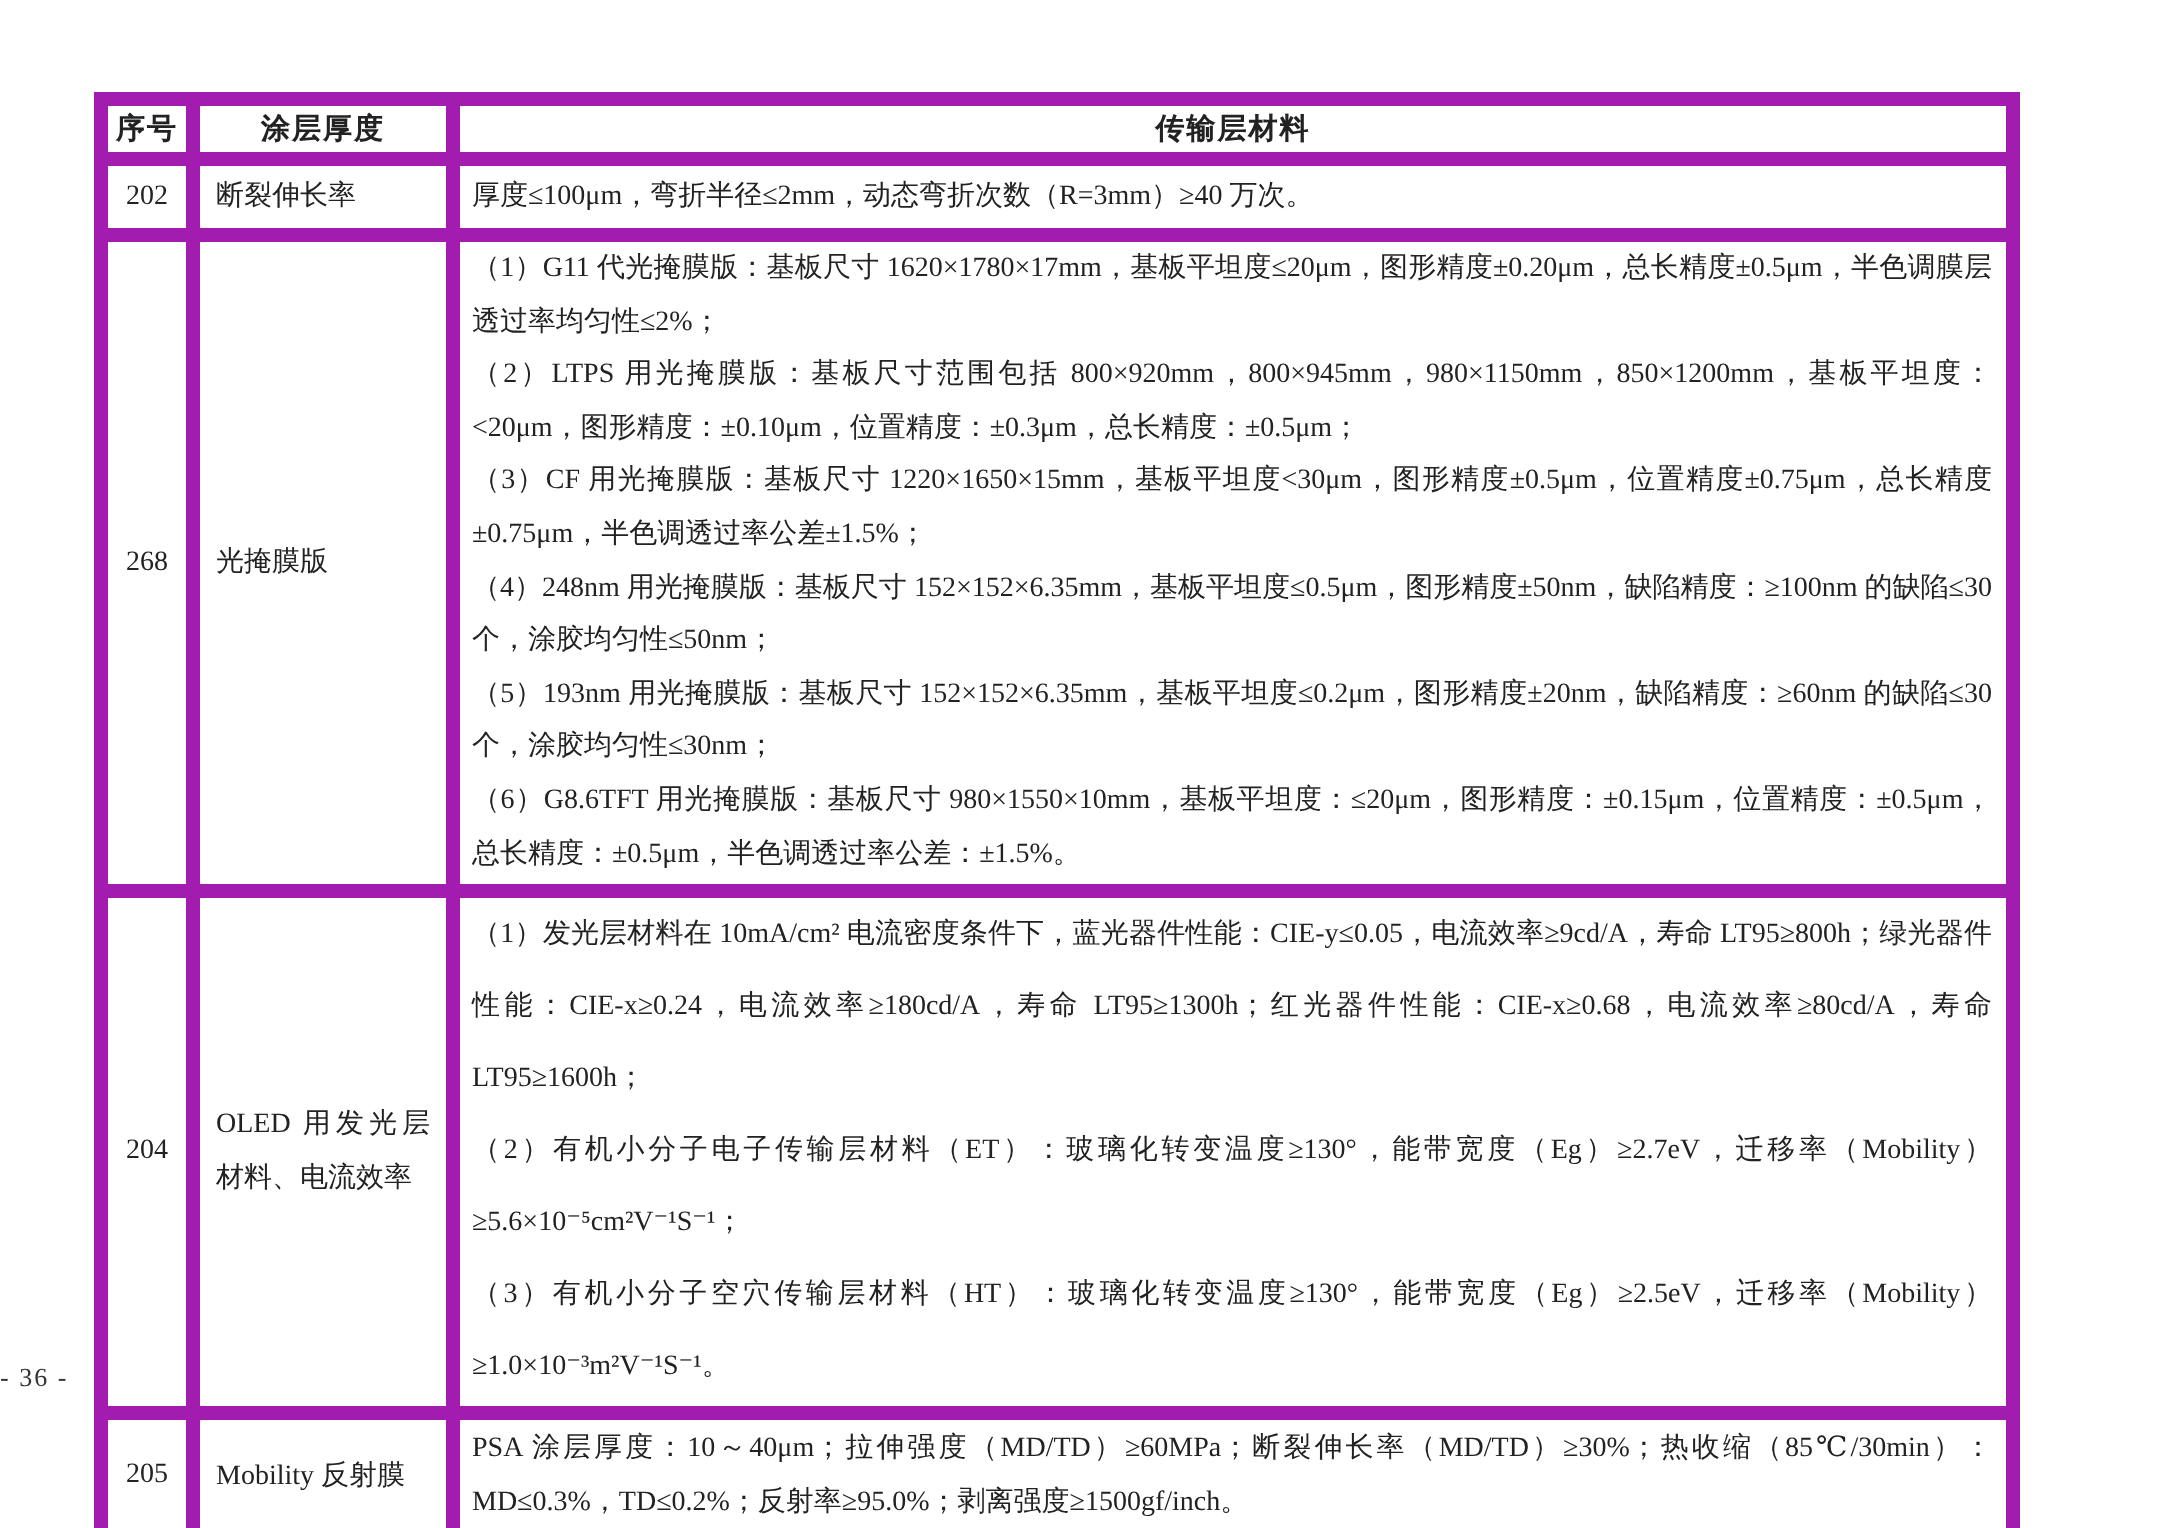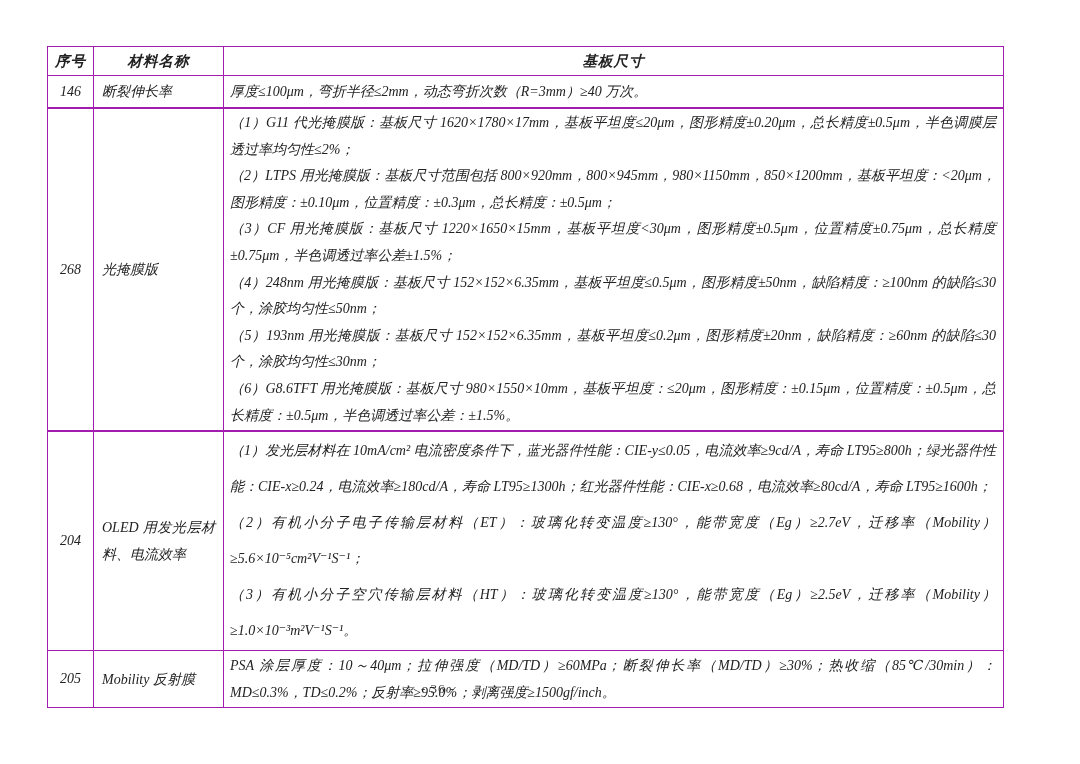--- a/index.html
+++ b/index.html
@@ -22,24 +22,23 @@
     top: 46px;
     width: 956px;
     border-collapse: collapse;
     table-layout: fixed;
   }
   table.materials col.c-no { width: 46px; }
   table.materials col.c-mat { width: 130px; }
   table.materials col.c-req { width: 780px; }
   table.materials th,
   table.materials td {
-    border: 1px solid #a21caf;
+    border: 7px solid #a21caf;
     vertical-align: middle;
     box-sizing: border-box;
-    font-style: italic;
   }
   tr.header-row { height: 29px; }
   tr.header-row th {
     font-size: 14.5px;
     font-weight: bold;
     text-align: center;
     padding: 2px 0;
     letter-spacing: 1px;
   }
   td.cell-no {
@@ -71,46 +70,45 @@
   tr.row-2 { height: 182px; }
   tr.row-2 td.cell-req p { line-height: 36px; }
   tr.row-3 { height: 57px; }
   tr.row-3 td.cell-req p { line-height: 27px; }
   tr.row-0 td, tr.row-1 td { border-bottom-width: 2px; }
   .page-number {
     position: absolute;
     left: 0;
     top: 681px;
     width: 876px;
-    text-align: center;
     font-size: 13px;
     color: #333333;
     letter-spacing: 1px;
   }
 </style>
 </head>
 <body>
 
 <div class="page">
   <table class="materials">
     <colgroup>
       <col class="c-no">
       <col class="c-mat">
       <col class="c-req">
     </colgroup>
     <thead>
       <tr class="header-row">
         <th>序号</th>
-        <th>材料名称</th>
-        <th>基板尺寸</th>
+        <th>涂层厚度</th>
+        <th>传输层材料</th>
       </tr>
     </thead>
     <tbody>
         <tr class="row-0">
-          <td class="cell-no">146</td>
+          <td class="cell-no">202</td>
           <td class="cell-material">断裂伸长率</td>
           <td class="cell-req">
             <p>厚度≤100μm，弯折半径≤2mm，动态弯折次数（R=3mm）≥40 万次。</p>
           </td>
         </tr>
         <tr class="row-1">
           <td class="cell-no">268</td>
           <td class="cell-material">光掩膜版</td>
           <td class="cell-req">
             <p>（1）G11 代光掩膜版：基板尺寸 1620×1780×17mm，基板平坦度≤20μm，图形精度±0.20μm，总长精度±0.5μm，半色调膜层透过率均匀性≤2%；</p>

